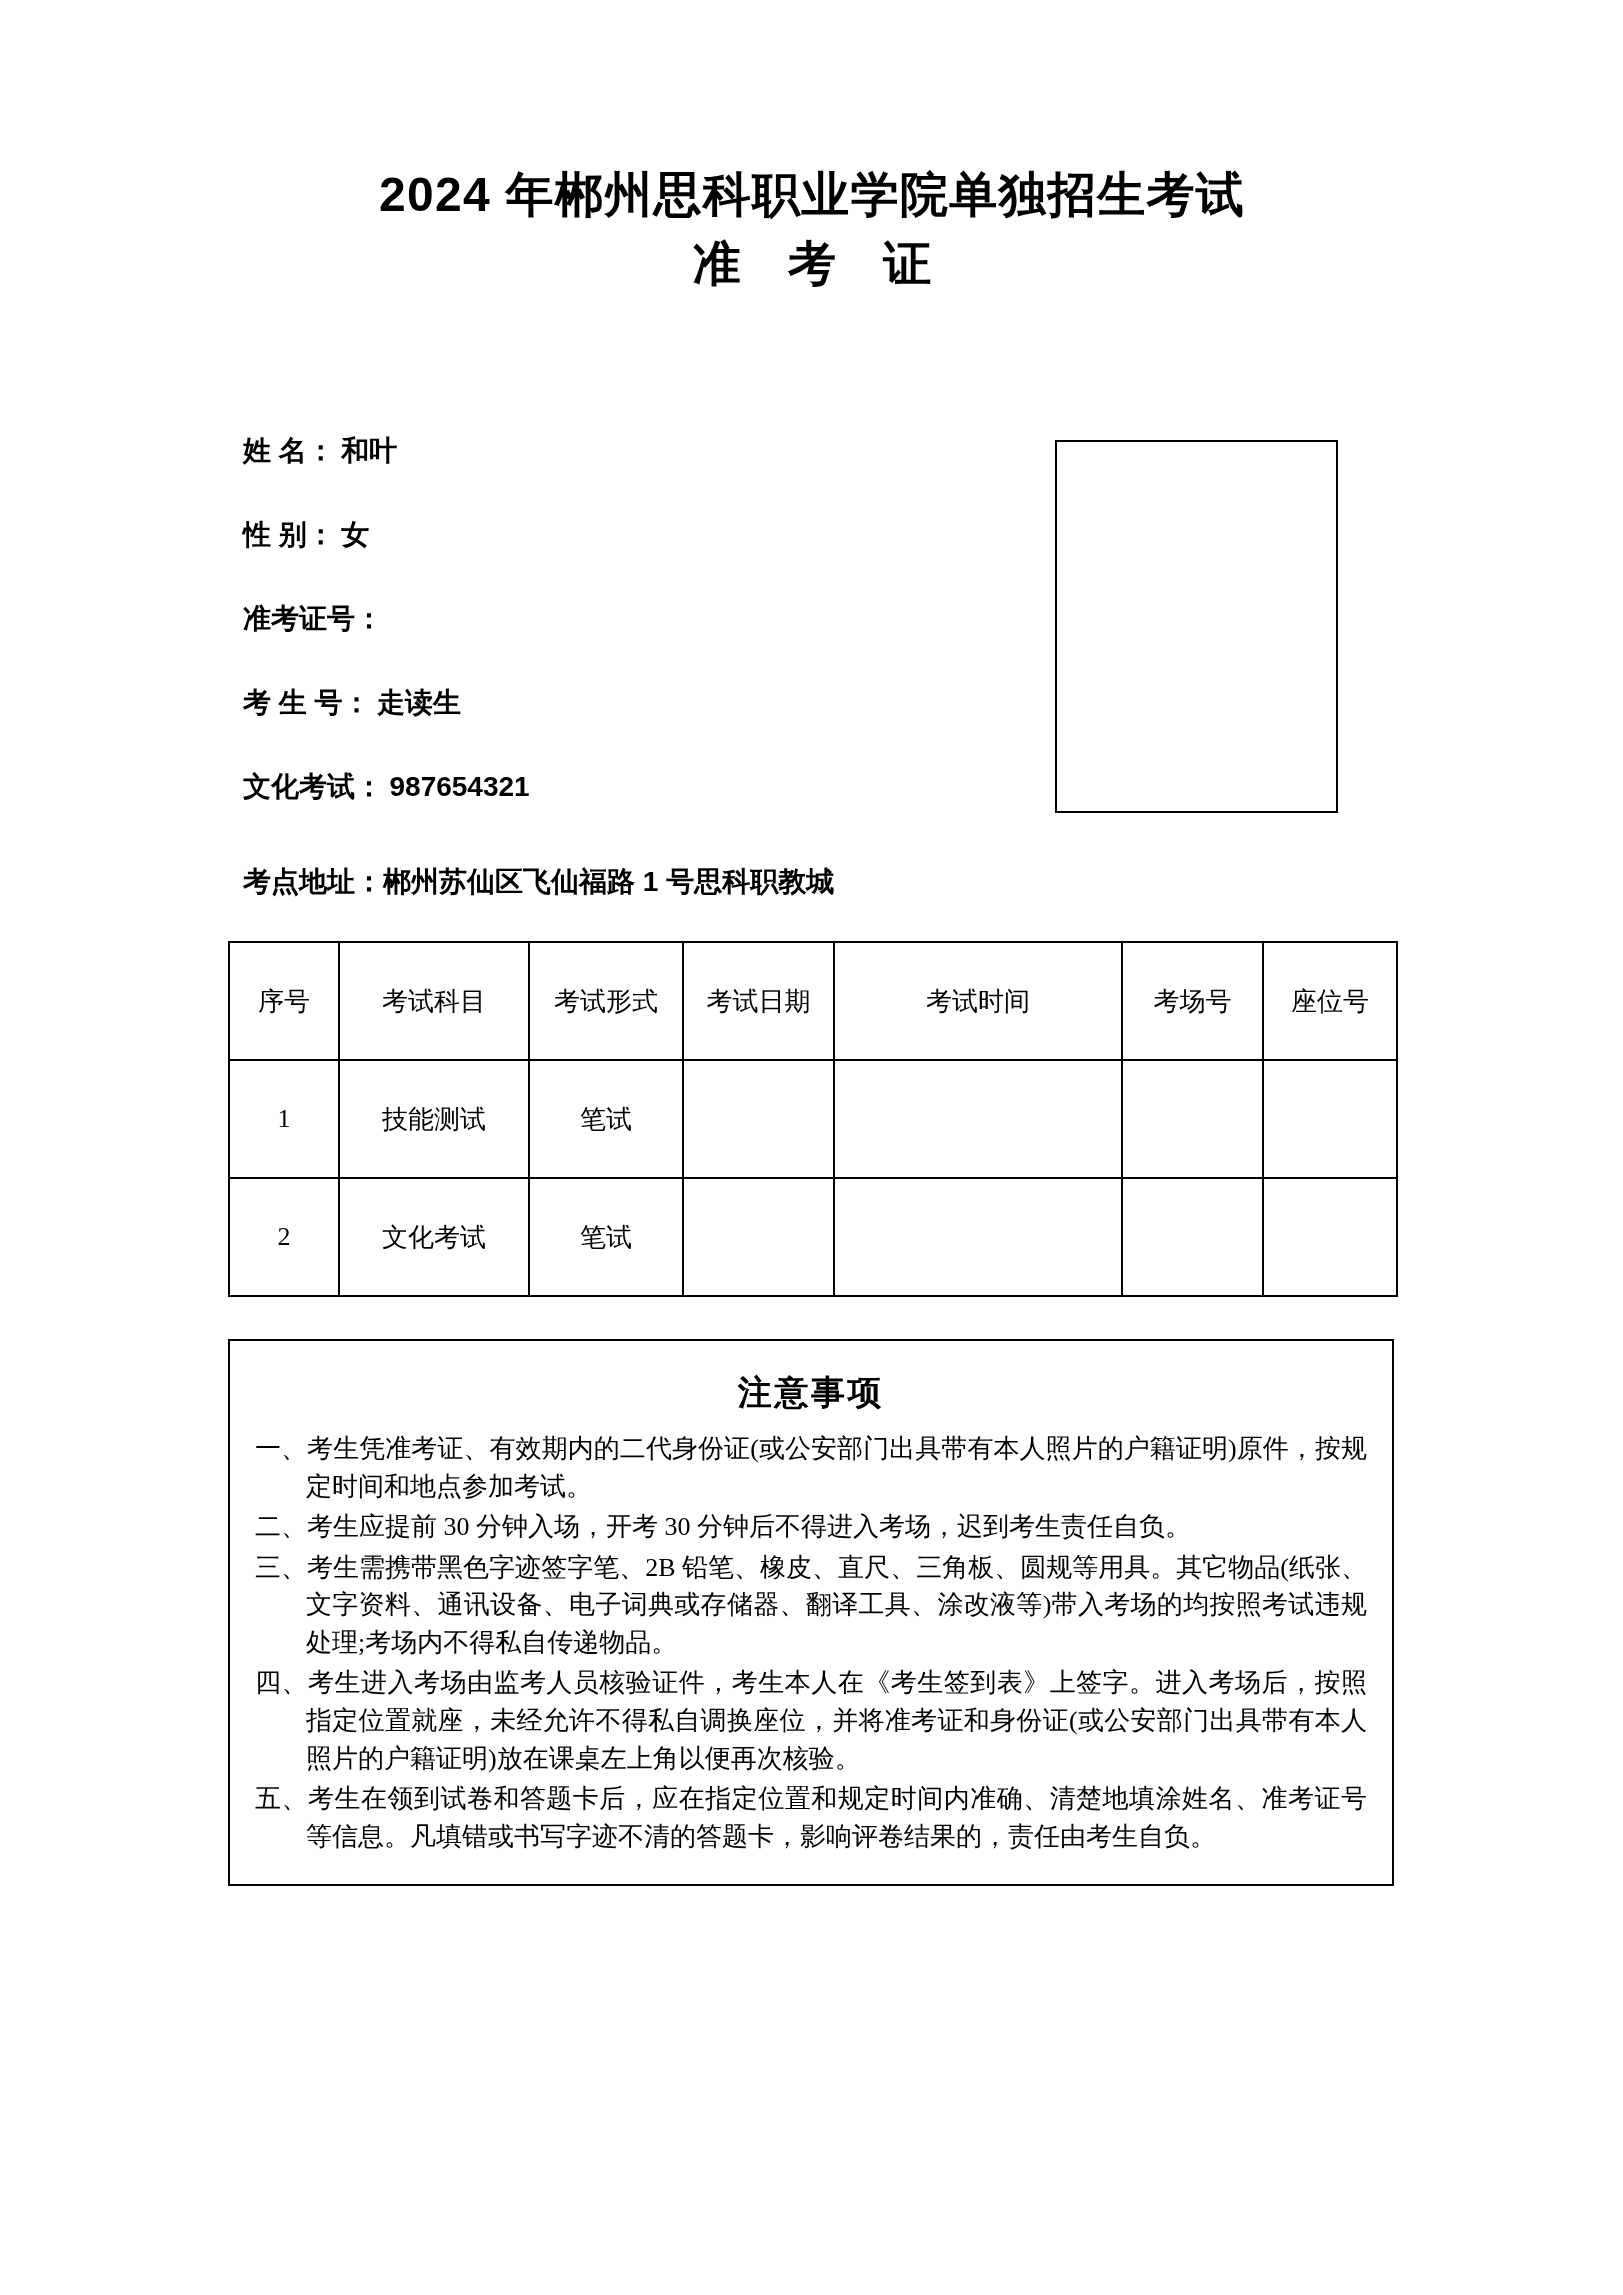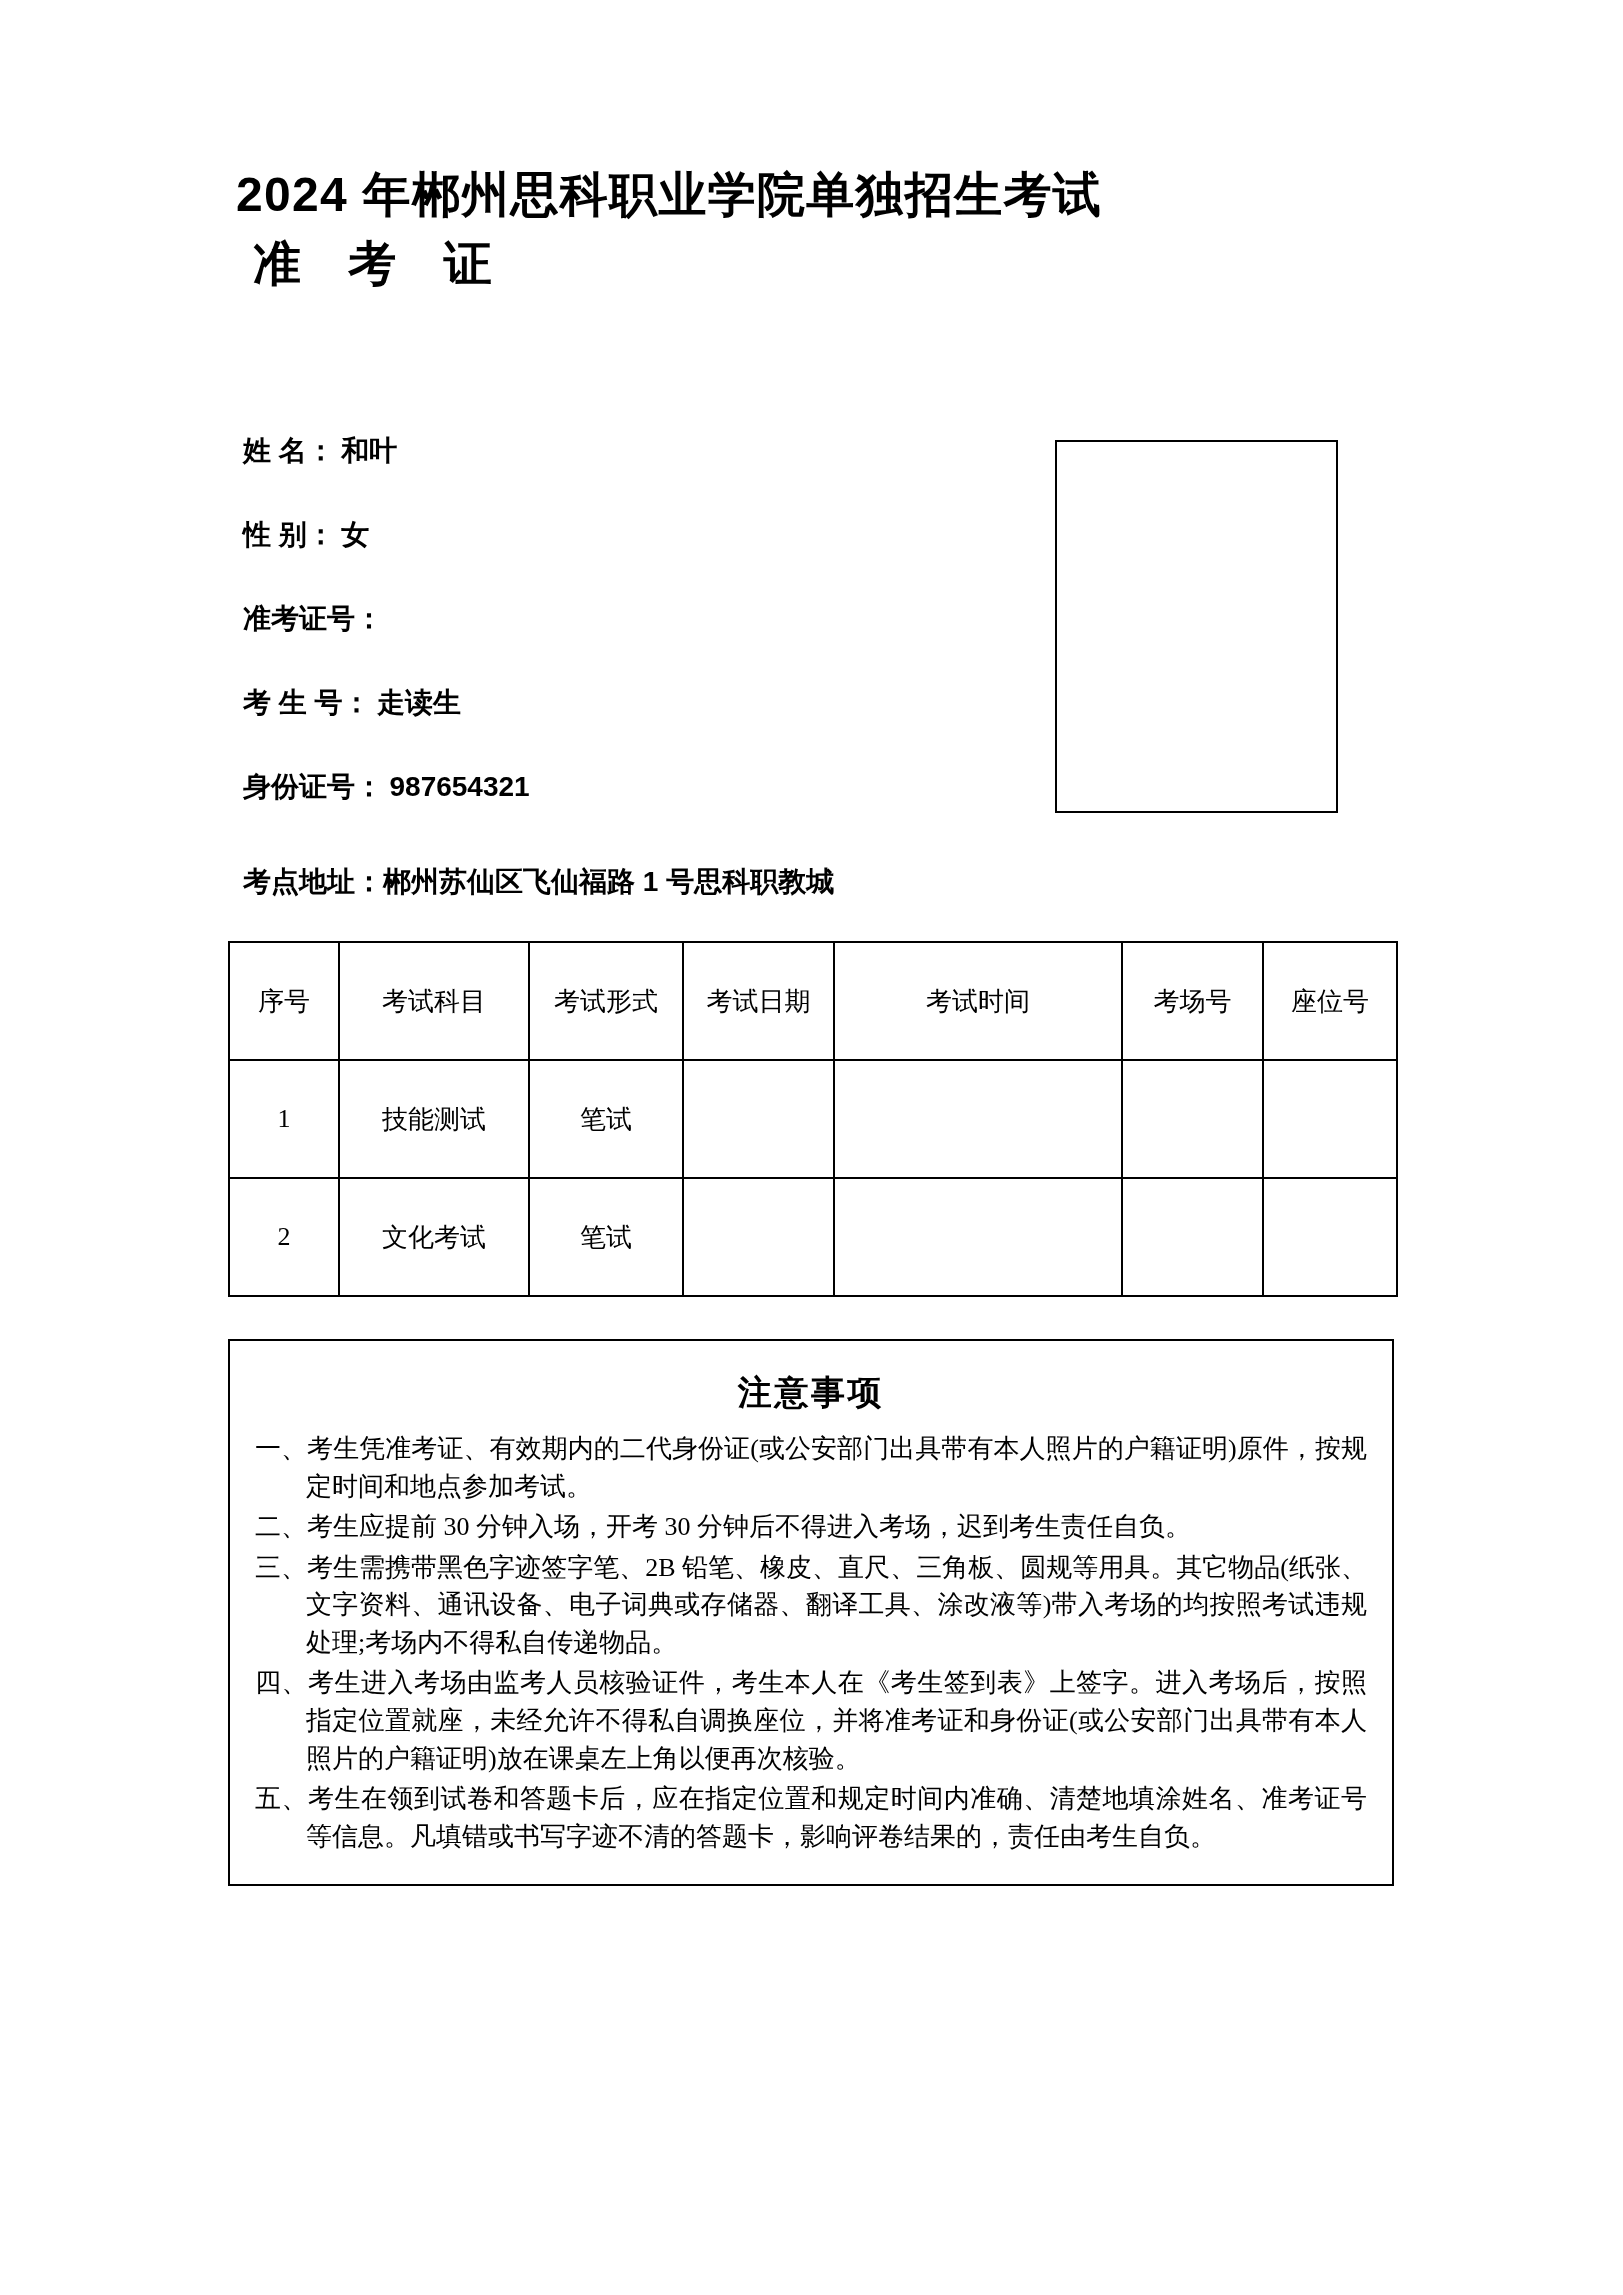--- a/index.html
+++ b/index.html
@@ -23,20 +23,21 @@
     box-sizing: border-box;
     padding: 0;
   }
 
   
   .title-block {
     position: absolute;
     left: 236px;
     top: 167px;
     width: 1152px;
+    text-align: center;
   }
   .title-line1 {
     font-family: "Liberation Sans", "DejaVu Sans", sans-serif;
     font-weight: bold;
     font-size: 48px;
     letter-spacing: 1.3px;
     line-height: 1.18;
     white-space: nowrap;
   }
   .title-line2 {
@@ -179,21 +180,21 @@
       <span class="info-label">准考证号：</span>
       <span class="info-value"></span>
     </div>
 
     <div class="info-row">
       <span class="info-label">考 生 号：</span>
       <span class="info-value">走读生</span>
     </div>
 
     <div class="info-row">
-      <span class="info-label">身份证号：</span>
+      <span class="info-label">文化考试：</span>
       <span class="info-value">987654321</span>
     </div>
 
   </div>
 
   <div class="address-row">
     <span>考点地址：</span><span>郴州苏仙区飞仙福路 1 号思科职教城</span>
   </div>
 
   <div class="photo-box"></div>

